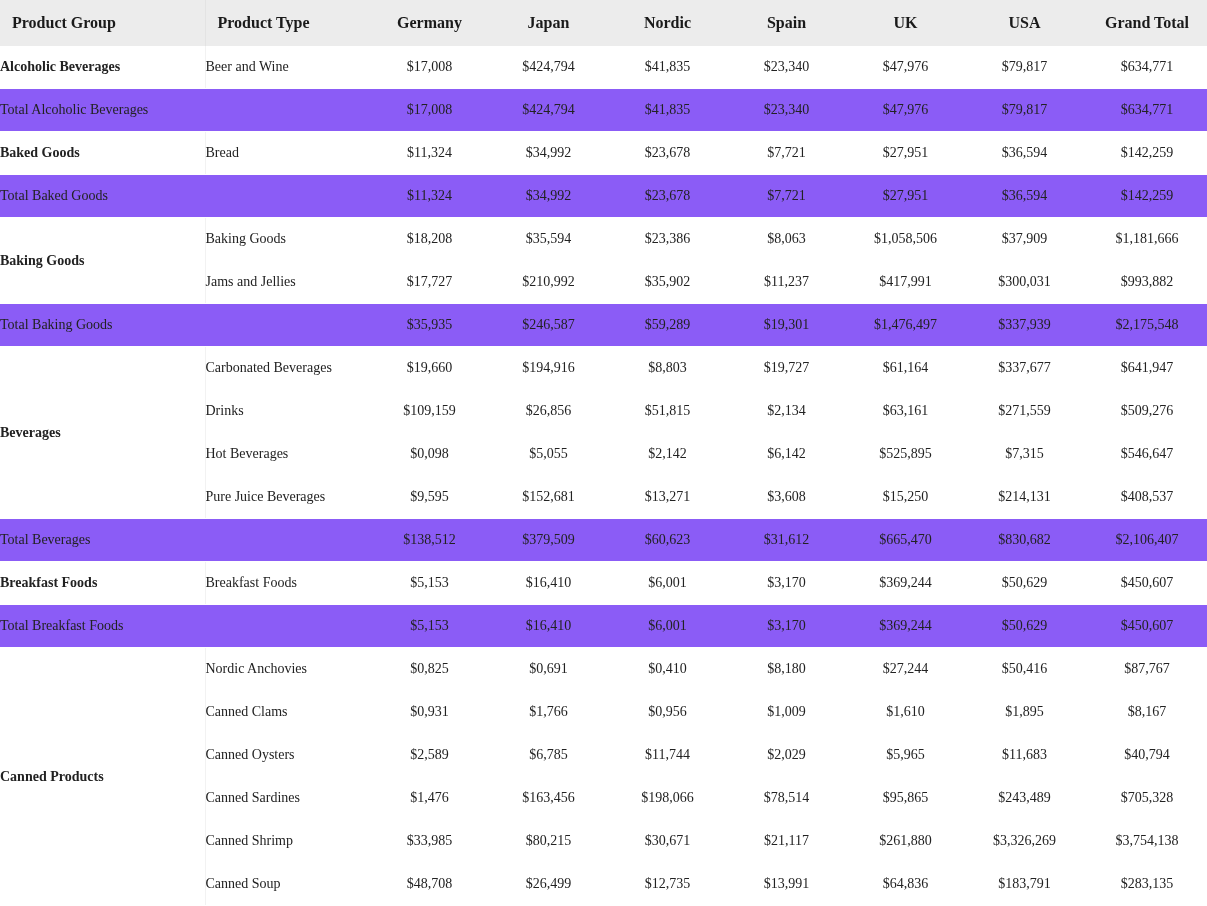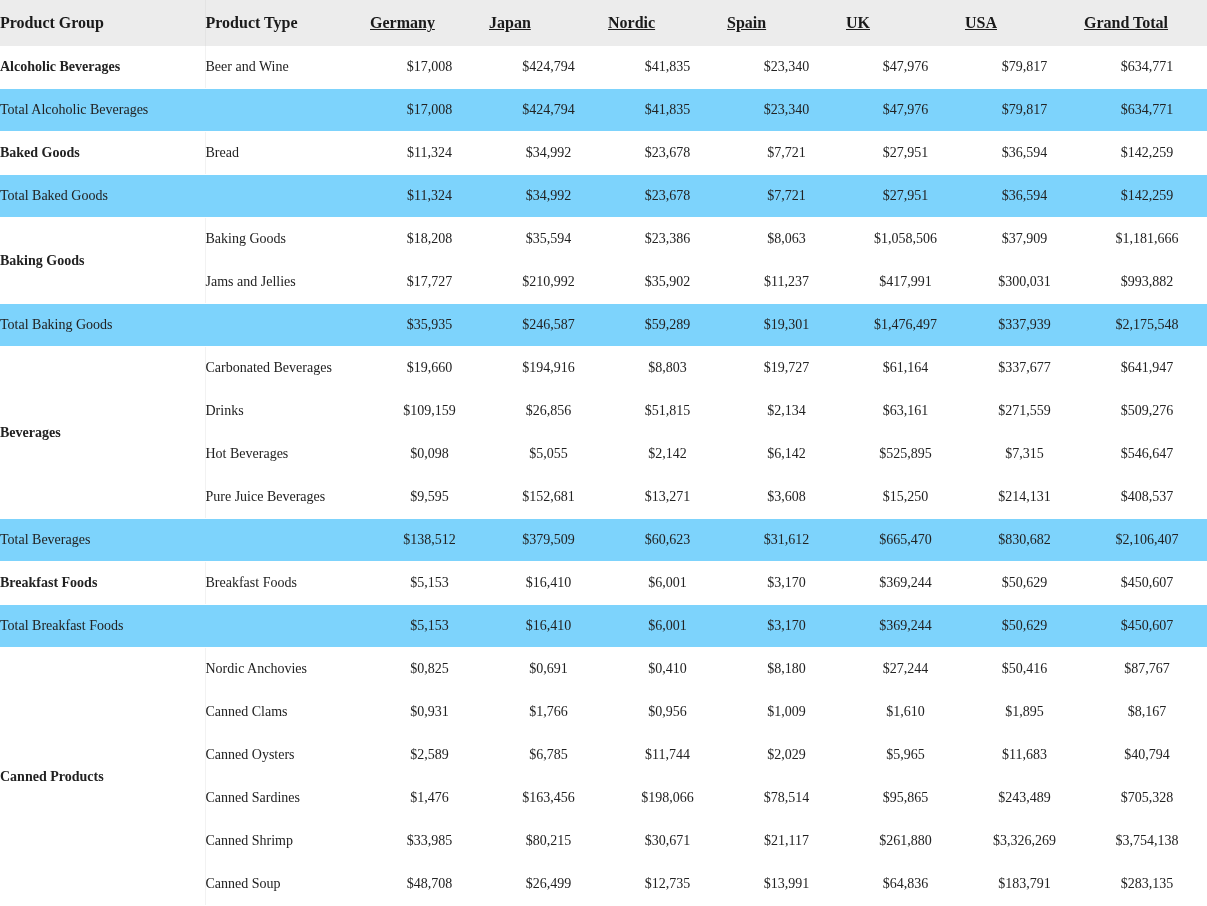--- a/index.html
+++ b/index.html
@@ -33,25 +33,24 @@
   thead th {
     background: #ececec;
     font-weight: bold;
     font-size: 16px;
     height: 46px;
     vertical-align: middle;
     color: #1a1a1a;
   }
   thead th.h-left {
     text-align: left;
-    padding-left: 0;
+    padding-left: 12px;
   }
   thead th.h-center {
-    text-align: left;
-    text-decoration: underline;
+    text-align: center;
   }
 
   tbody td {
     height: 42px;
     vertical-align: middle;
     font-size: 14px;
     color: #222222;
   }
   td.group-cell {
     text-align: left;
@@ -62,21 +61,21 @@
   td.type-cell {
     text-align: left;
     padding-left: 12px;
   }
   td.num-cell {
     text-align: center;
   }
 
   
   tr.data-row td { background: #ffffff; }
-  tr.total-row td { background: #7dd3fc; }
+  tr.total-row td { background: #8b5cf6; }
 
   td.total-label {
     text-align: left;
     padding-left: 28px;
     background: #ededed;
   }
 
   
   tr.data-row td, tr.total-row td {
     border-bottom: 1px solid #ffffff;

